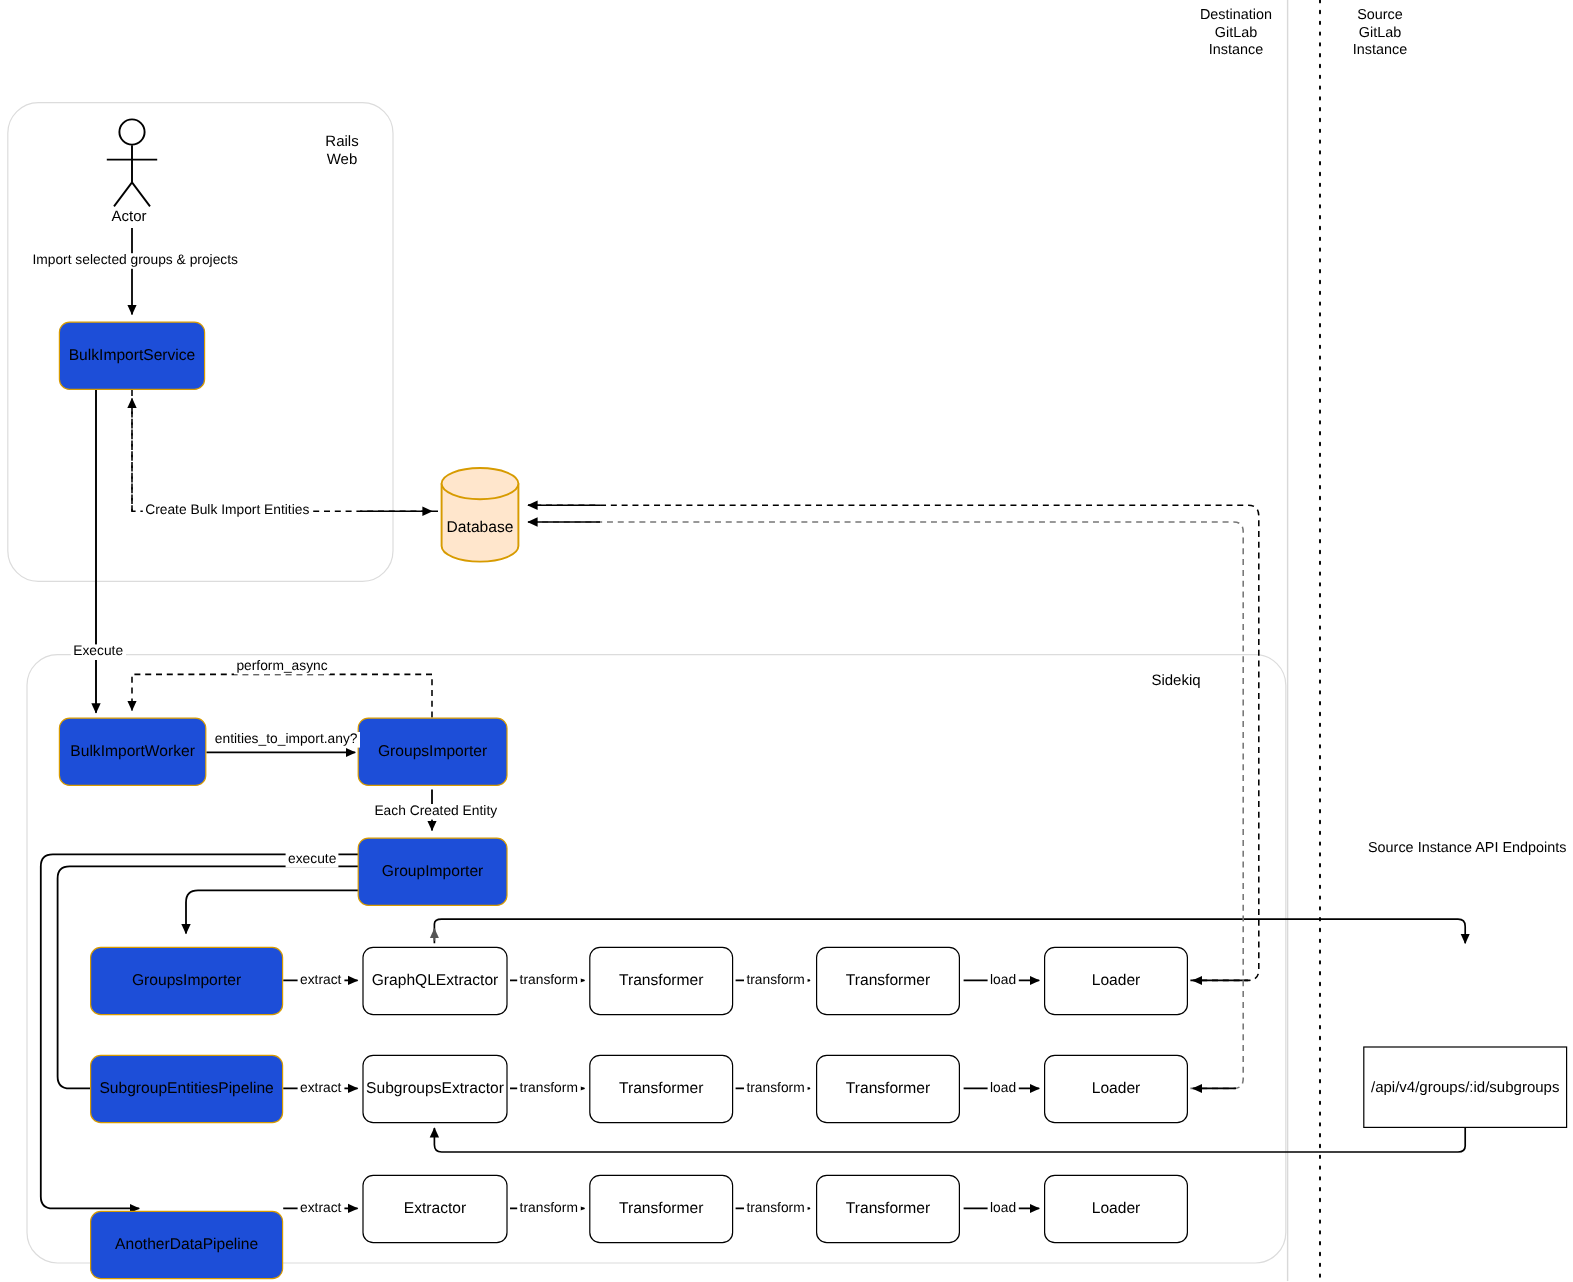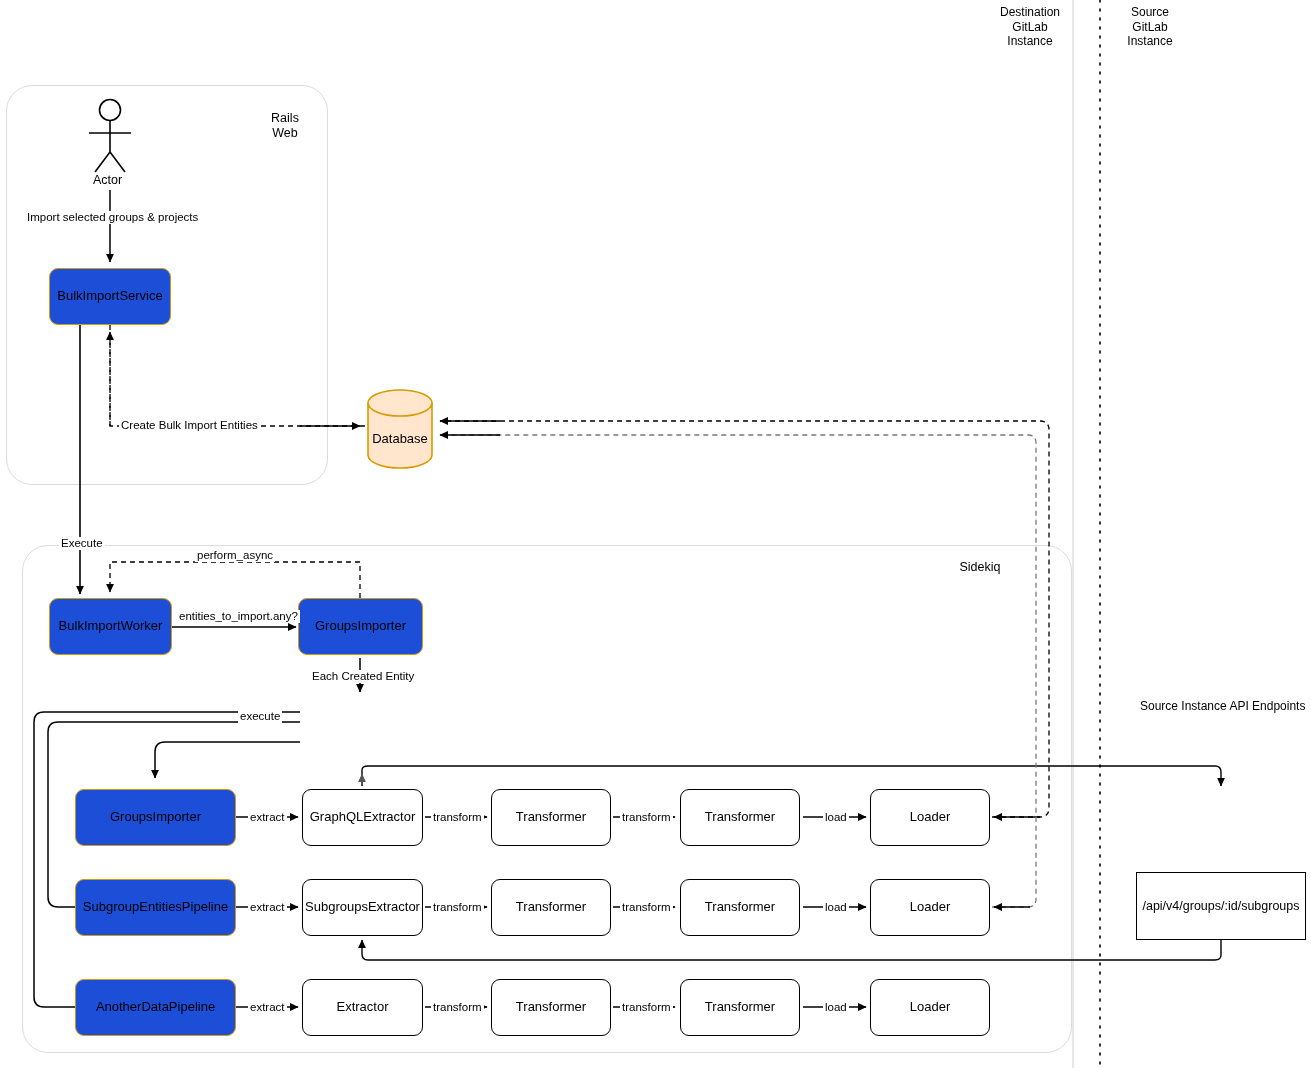--- a/index.html
+++ b/index.html
@@ -197,34 +197,35 @@
   <div class="actor-label" style="left:93px; top:173px;">Actor</div>
 
   <div class="node orange" style="left:49px; top:268px; width:122px; height:57px;">BulkImportService</div>
 
   <div class="db" style="left:368px; top:390px; width:64px; height:78px;">
     <div class="db-text" style="top:41px;">Database</div>
   </div>
 
   <div class="node orange" style="left:49px; top:598px; width:123px; height:57px;">BulkImportWorker</div>
   <div class="node orange" style="left:298px; top:598px; width:125px; height:57px;">GroupsImporter</div>
+  <div class="node orange" style="left:298px; top:698px; width:125px; height:57px;">GroupImporter</div>
 
   <div class="node orange" style="left:75px; top:789px; width:161px; height:57px;">GroupsImporter</div>
   <div class="node plain" style="left:302px; top:789px; width:121px; height:57px;">GraphQLExtractor</div>
   <div class="node plain" style="left:491px; top:789px; width:120px; height:57px;">Transformer</div>
   <div class="node plain" style="left:680px; top:789px; width:120px; height:57px;">Transformer</div>
   <div class="node plain" style="left:870px; top:789px; width:120px; height:57px;">Loader</div>
 
   <div class="node orange" style="left:75px; top:879px; width:161px; height:57px;">SubgroupEntitiesPipeline</div>
   <div class="node plain" style="left:302px; top:879px; width:121px; height:57px;">SubgroupsExtractor</div>
   <div class="node plain" style="left:491px; top:879px; width:120px; height:57px;">Transformer</div>
   <div class="node plain" style="left:680px; top:879px; width:120px; height:57px;">Transformer</div>
   <div class="node plain" style="left:870px; top:879px; width:120px; height:57px;">Loader</div>
 
-  <div class="node orange" style="left:75px; top:979px; width:161px; height:57px;">AnotherDataPipeline</div>
+  <div class="node orange" style="left:75px; top:1009px; width:161px; height:57px;">AnotherDataPipeline</div>
   <div class="node plain" style="left:302px; top:979px; width:121px; height:57px;">Extractor</div>
   <div class="node plain" style="left:491px; top:979px; width:120px; height:57px;">Transformer</div>
   <div class="node plain" style="left:680px; top:979px; width:120px; height:57px;">Transformer</div>
   <div class="node plain" style="left:870px; top:979px; width:120px; height:57px;">Loader</div>
 
   <div class="free-label" style="left:1137px; top:699px;">Source Instance API Endpoints</div>
   <div class="node square" style="left:1136px; top:872px; width:170px; height:68px; font-size:12.5px;">/api/v4/groups/:id/subgroups</div>
 
   <div class="edge-label" style="left:25px; top:211px;">Import selected groups &amp; projects</div>
   <div class="edge-label" style="left:119px; top:419px;">Create Bulk Import Entities</div>

